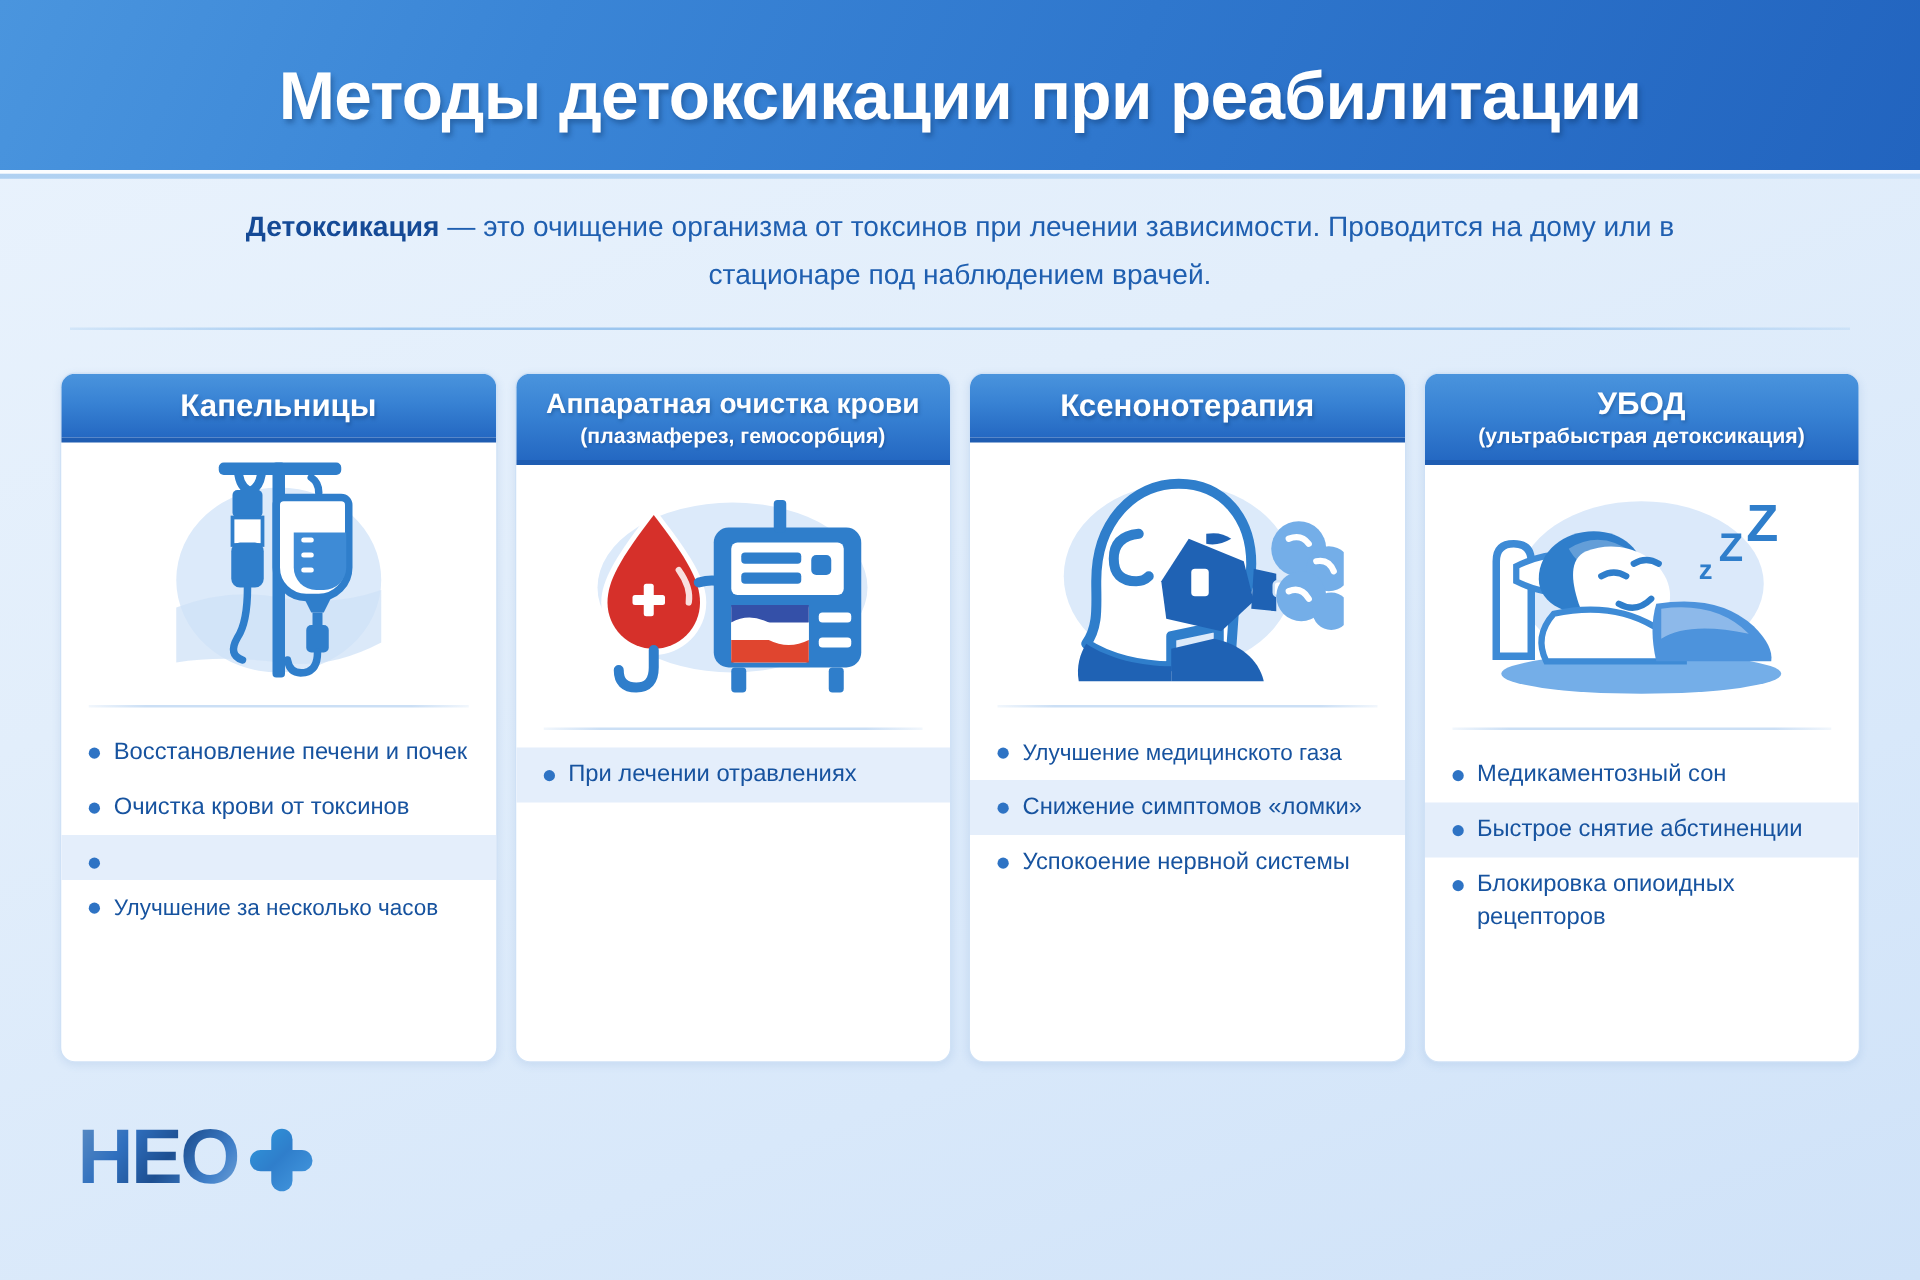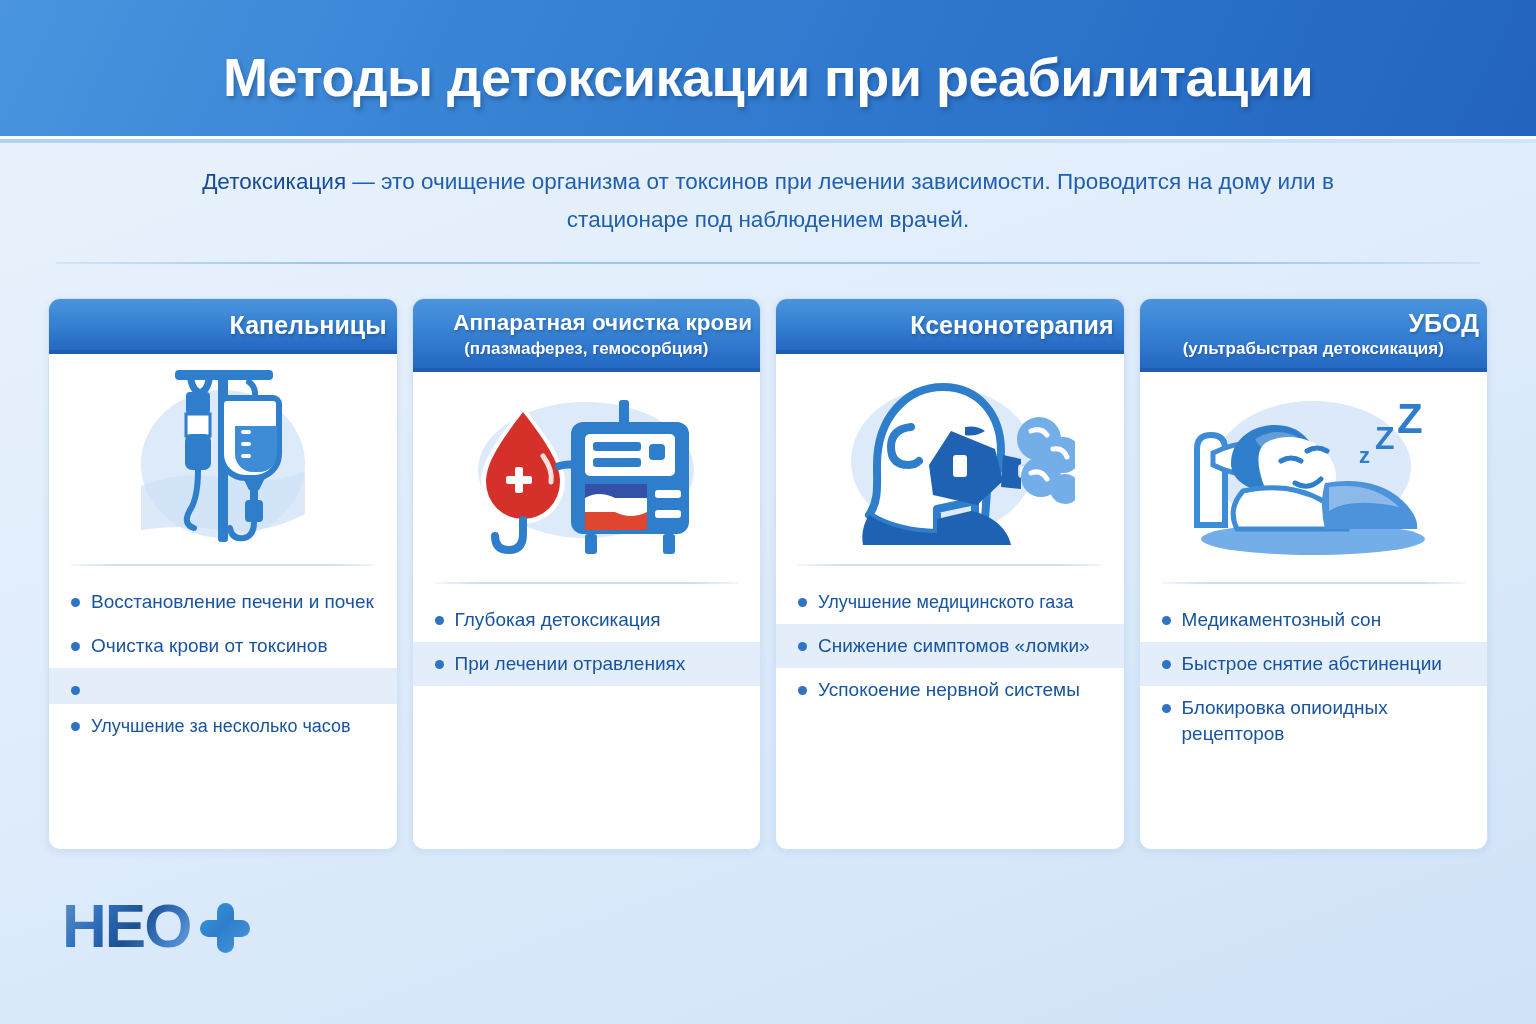--- a/index.html
+++ b/index.html
@@ -54,21 +54,21 @@
   
   .intro {
     position: absolute;
     left: 188px; top: 163px;
     width: 1160px;
     text-align: center;
     color: #1f5fb0;
     font-size: 22.5px;
     line-height: 38px;
   }
-  .intro b { color: #154a96; font-weight: normal; }
+  .intro b { color: #154a96; font-weight: bold; }
 
   .divider-rule {
     position: absolute;
     left: 56px; top: 262px;
     width: 1424px; height: 2px;
     background: linear-gradient(90deg, rgba(150,196,238,0.25), #9cc6ef 18%, #9cc6ef 82%, rgba(150,196,238,0.25));
   }
 
   
   .cards {
@@ -98,21 +98,20 @@
     padding: 11px 10px 10px;
     box-sizing: border-box;
   }
   .card-head.two-line { padding: 9px 8px 8px; }
   .card-head-title {
     font-size: 25px;
     font-weight: bold;
     line-height: 30px;
     text-shadow: 1px 2px 3px rgba(10,45,95,0.35);
     white-space: nowrap;
-    text-align: right;
   }
   .card-head-title.small { font-size: 22.5px; }
   .card-head-sub {
     font-size: 17px;
     font-weight: bold;
     line-height: 22px;
     text-shadow: 1px 1px 2px rgba(10,45,95,0.32);
     white-space: nowrap;
   }
   .card-icon-zone {
@@ -278,24 +277,20 @@
         <rect x="124" y="120" width="62" height="18" fill="#e0452f"></rect>
         <path d="M124 106 q14 -8 30 0 q16 8 32 0 v14 q-16 8 -32 0 q-16 -8 -30 0 z" fill="#ffffff"></path>
         <rect x="194" y="98" width="26" height="8" rx="3" fill="#ffffff"></rect>
         <rect x="194" y="118" width="26" height="8" rx="3" fill="#ffffff"></rect>
         <rect x="124" y="142" width="12" height="20" rx="3" fill="#2f7ecb"></rect>
         <rect x="202" y="142" width="12" height="20" rx="3" fill="#2f7ecb"></rect>
       </svg>
     </div>
     <div class="card-rule"></div>
     <ul class="bullets">
-      <li>
-        <span class="dot"></span>
-        <span class="btext">Глубокая детоксикация</span>
-      </li>
       <li class="hl">
         <span class="dot"></span>
         <span class="btext">При лечении отравлениях</span>
       </li>
     </ul>
   </div>
 
   <div class="card">
     <div class="card-head">
       <div class="card-head-title">Ксенонотерапия</div>

